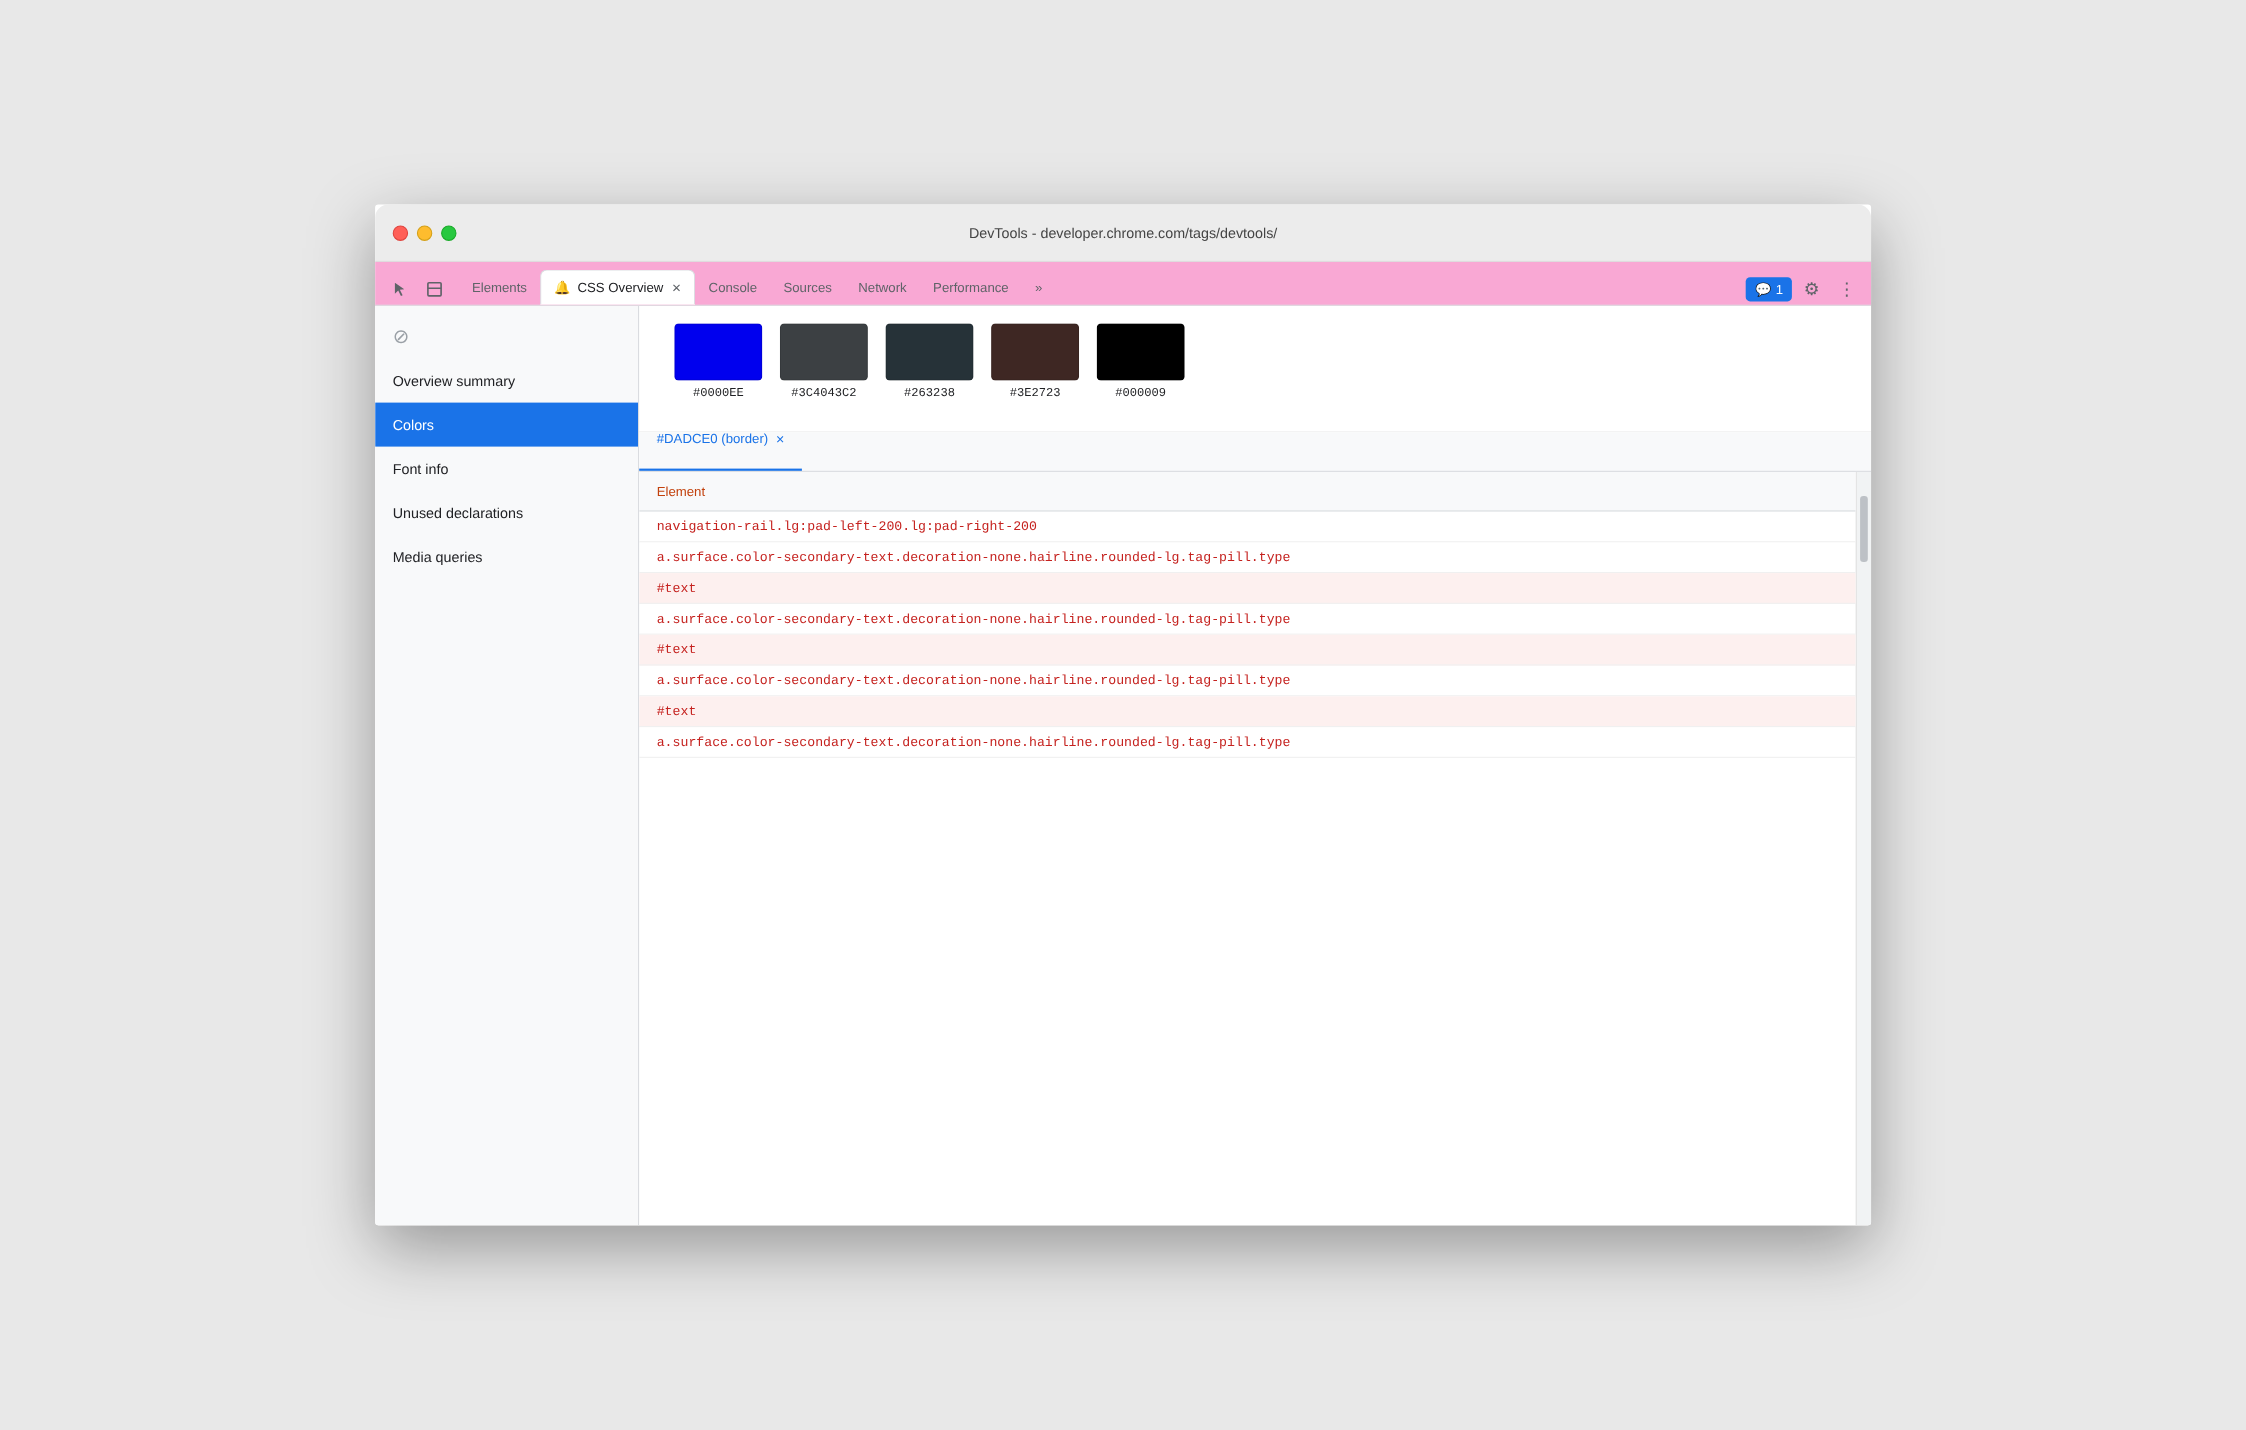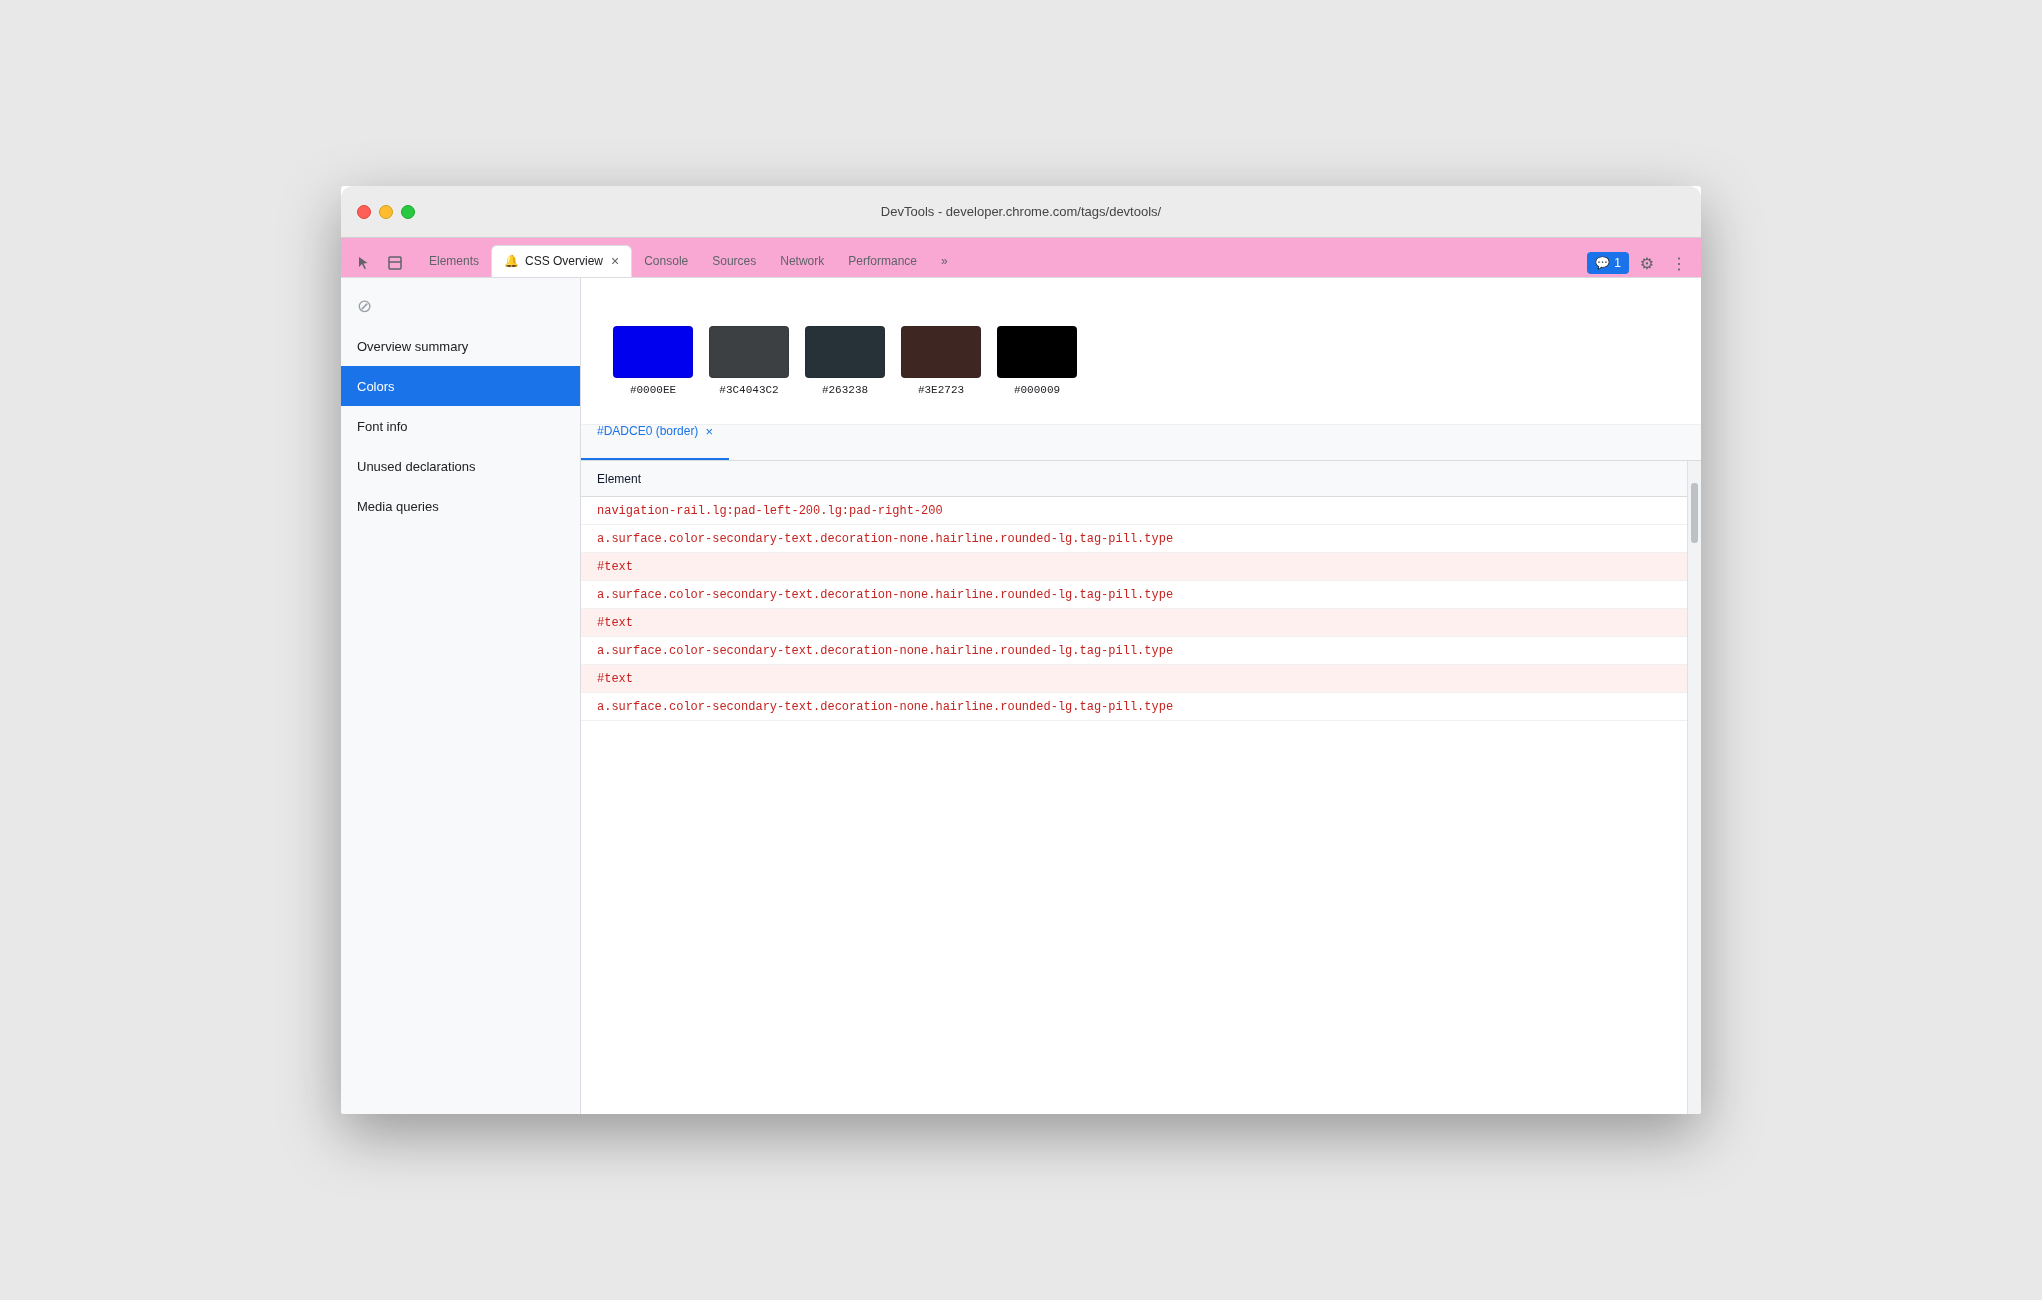--- a/index.html
+++ b/index.html
@@ -187,21 +187,20 @@
       color: #9aa0a6;
     }
 
     
     .content-panel {
       flex: 1;
       display: flex;
       flex-direction: column;
       overflow: hidden;
       background: #ffffff;
-      margin-top: 32px;
     }
 
     
     .colors-section {
       padding: 16px 32px;
       border-bottom: 1px solid #f0f0f0;
     }
 
     .color-swatches {
       display: flex;
@@ -293,21 +292,21 @@
     }
 
     .table-header {
       display: flex;
       align-items: center;
       height: 36px;
       background: #f8f9fa;
       border-bottom: 1px solid #dadce0;
       padding: 0 16px;
       font-size: 12px;
-      color: #0f172a;
+      color: #c2410c;
       font-weight: 500;
       position: sticky;
       top: 0;
       z-index: 1;
     }
 
     .table-row {
       display: flex;
       align-items: center;
       min-height: 28px;

